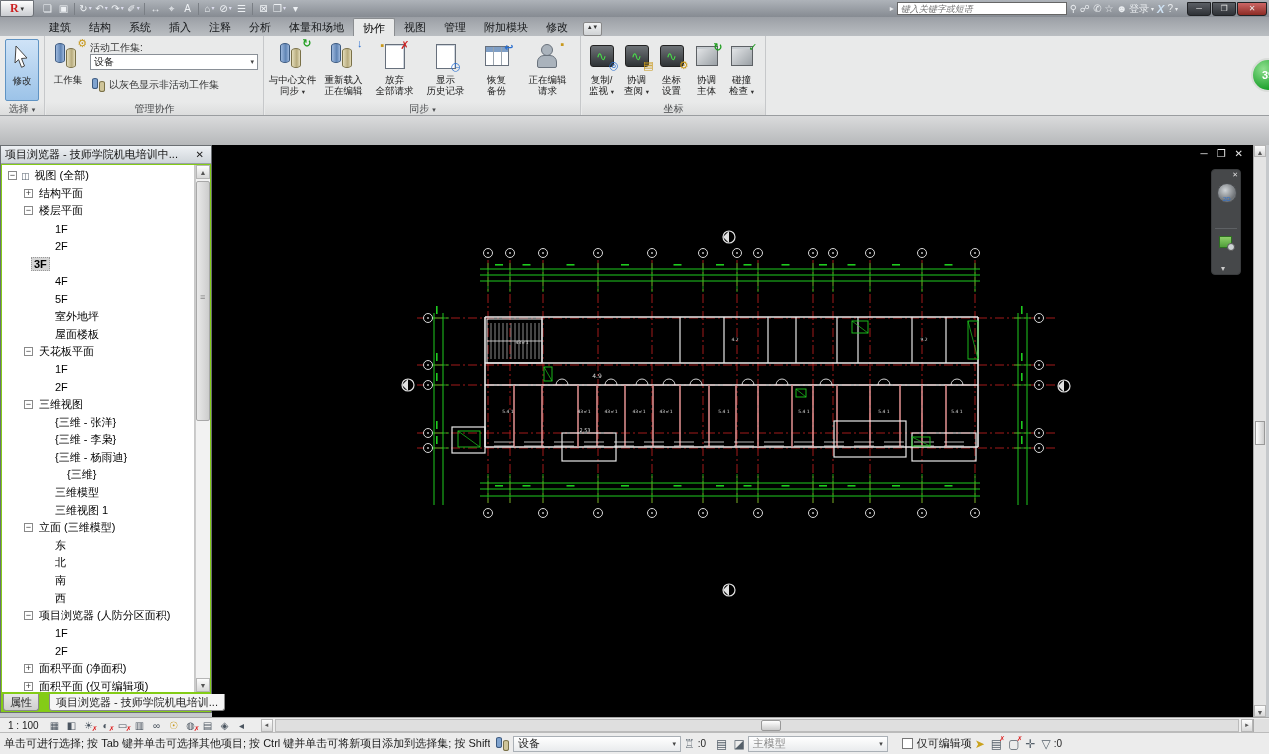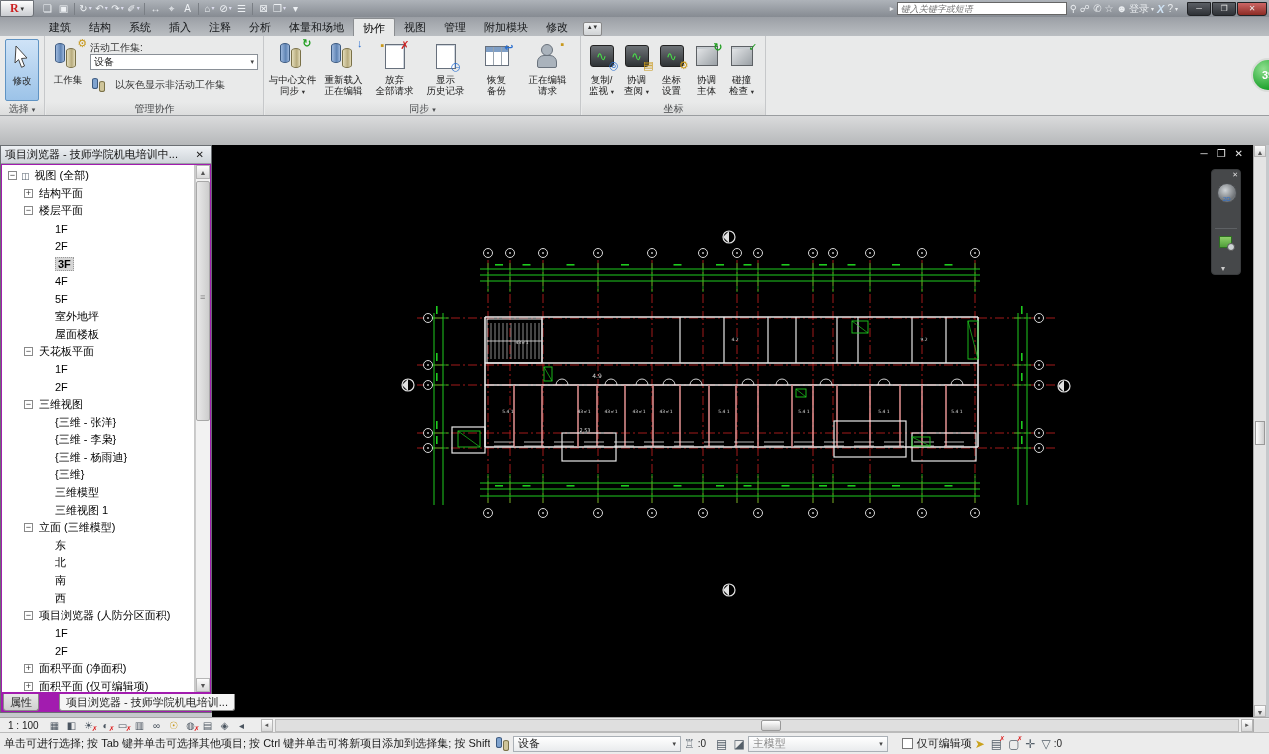--- a/index.html
+++ b/index.html
@@ -81,40 +81,40 @@
   
   .small-label { position:absolute; font-size:10px; color:#333; }
   .combo { position:absolute; height:16px; background:#fff; border:1px solid #8a9097; font-size:10px;
     color:#222; display:flex; align-items:center; padding:0 3px; }
   .combo .dd { margin-left:auto; font-size:7px; color:#444; }
 
   
   #gapstrip { left:0; top:116px; width:1269px; height:29px; background:linear-gradient(#dadbdc,#b6b8ba); }
 
   
-  #browser { left:0; top:145px; width:212px; height:568px; background:#a21caf; border:1px solid #6b6f73; }
+  #browser { left:0; top:145px; width:212px; height:568px; background:#84cc16; border:1px solid #6b6f73; }
   #btitle { height:18px; background:linear-gradient(#eef1f4,#cfd5da); border-bottom:1px solid #9aa0a5;
     display:flex; align-items:center; font-size:11px; color:#111; padding:0 4px; }
   #btitle .x { margin-left:auto; font-size:10px; color:#222; padding:0 3px; }
   #tree { position:absolute; left:1px; top:19px; right:16px; bottom:20px; background:#fff;
     border-right:1px solid #c8c8c8; overflow:hidden; font-size:11px; color:#000; padding-top:2px; }
   .trow { height:17.6px; display:flex; align-items:center; white-space:nowrap; }
   .texp { width:9px; height:9px; border:1px solid #898989; background:#fff; font-size:9px; line-height:7px;
     text-align:center; margin-right:4px; flex:none; color:#333; }
   .tspc { width:9px; margin-right:4px; flex:none; }
   .tlabel { padding:0 2px; }
   .trow.sel .tlabel { background:#d6d6d6; border:1px dotted #999; font-weight:bold; }
   .ticon { color:#55616d; font-size:9px; margin-right:3px; }
   #bscroll { position:absolute; right:1px; top:19px; width:15px; bottom:20px; background:#f2f2f2; border-left:1px solid #ccc; }
   .sarr { position:absolute; left:0; width:14px; height:14px; font-size:7px; color:#555; text-align:center; line-height:14px;
     background:linear-gradient(#fdfdfd,#d8d8d8); border:1px solid #b5b5b5; }
   #bthumb { position:absolute; left:0; top:16px; width:14px; height:240px; background:linear-gradient(90deg,#e9e9e9,#cdcdcd);
     border:1px solid #a8a8a8; border-radius:2px; }
   #bthumb:after { content:"≡"; position:absolute; left:3px; top:110px; font-size:9px; color:#888; }
-  #btabs { position:absolute; left:0; bottom:0; height:35px; display:flex; gap:20px; padding:18px 2px; }
+  #btabs { position:absolute; left:0; bottom:0; height:35px; display:flex; gap:10px; padding:18px 2px; }
   .btab { height:17px; line-height:16px; padding:0 6px; font-size:11px; background:linear-gradient(#e8e8e8,#cfcfcf);
     border:1px solid #8a8a8a; border-top:none; border-radius:0 0 3px 3px; color:#222; white-space:nowrap; }
   .btab.active { background:#f5f5f5; }
 
   
   #canvas { left:212px; top:145px; width:1041px; height:572px; background:#000; overflow:hidden; }
   #viewwin { position:absolute; right:10px; top:3px; display:flex; gap:9px; color:#e8e8e8; font-size:10px; }
   #navbar { position:absolute; right:12px; top:24px; width:30px; height:106px; background:rgba(80,82,84,.88);
     border:1px solid #3a3c3e; border-radius:4px; }
   #navbar .nx { position:absolute; right:2px; top:1px; font-size:7px; color:#ddd; }
@@ -292,21 +292,21 @@
               <span class="badge y">⚙</span>
             </span>
           </span>
         <span>工作集</span>
       </div>
       <div class="small-label" style="left:44px;top:5px;">活动工作集:</div>
       <div class="combo" style="left:44px;top:18px;width:168px;">
         <span>设备</span>
           <span class="dd">▾</span>
       </div>
-      <div class="small-label" style="left:46px;top:42px;display:flex;align-items:center;gap:9px;">
+      <div class="small-label" style="left:46px;top:42px;display:flex;align-items:center;gap:3px;">
         <span class="minicyls" style="margin:0;">
             <i></i>
             <i class="c2"></i>
           </span>
         <span>以灰色显示非活动工作集</span>
       </div>
       <div class="plabel">管理协作</div>
     </div>
 
     <div class="panel" style="left:265px;width:316px;">
@@ -757,21 +757,21 @@
           <span class="tlabel">楼层平面</span>
         </div>
         <div class="trow" style="padding-left: 38px;">
           <span class="tspc"></span>
           <span class="tlabel">1F</span>
         </div>
         <div class="trow" style="padding-left: 38px;">
           <span class="tspc"></span>
           <span class="tlabel">2F</span>
         </div>
-        <div class="trow sel" style="padding-left: 40px;">
+        <div class="trow sel" style="padding-left: 16px;">
           <span class="tspc"></span>
           <span class="tlabel">3F</span>
         </div>
         <div class="trow" style="padding-left: 38px;">
           <span class="tspc"></span>
           <span class="tlabel">4F</span>
         </div>
         <div class="trow" style="padding-left: 38px;">
           <span class="tspc"></span>
           <span class="tlabel">5F</span>
@@ -805,21 +805,21 @@
           <span class="tlabel">{三维 - 张洋}</span>
         </div>
         <div class="trow" style="padding-left: 38px;">
           <span class="tspc"></span>
           <span class="tlabel">{三维 - 李枭}</span>
         </div>
         <div class="trow" style="padding-left: 38px;">
           <span class="tspc"></span>
           <span class="tlabel">{三维 - 杨雨迪}</span>
         </div>
-        <div class="trow" style="padding-left: 38px;">
+        <div class="trow" style="padding-left: 38px; margin-left: 12px;">
           <span class="tspc"></span>
           <span class="tlabel">{三维}</span>
         </div>
         <div class="trow" style="padding-left: 38px;">
           <span class="tspc"></span>
           <span class="tlabel">三维模型</span>
         </div>
         <div class="trow" style="padding-left: 38px;">
           <span class="tspc"></span>
           <span class="tlabel">三维视图 1</span>

